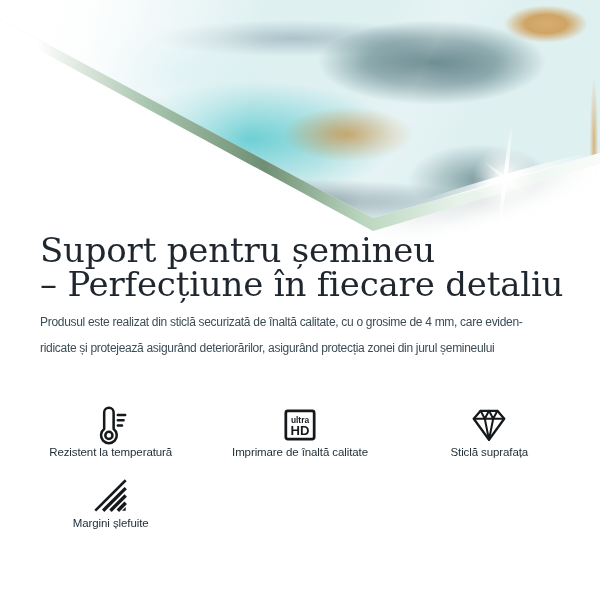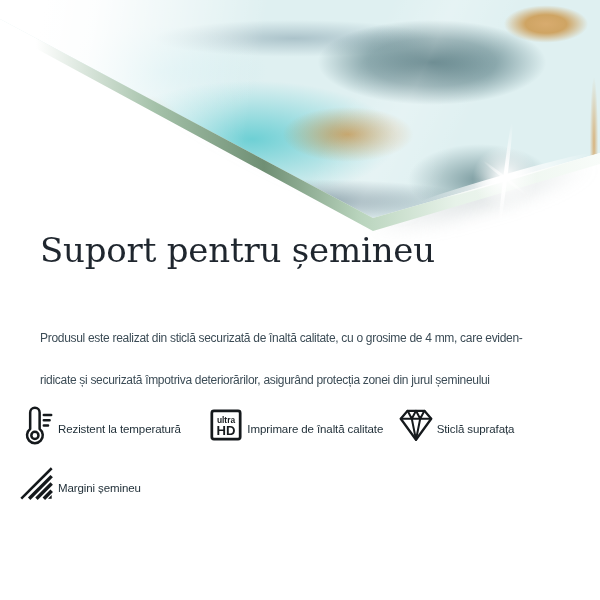--- a/index.html
+++ b/index.html
@@ -68,34 +68,34 @@
     font-weight:400;color:#1f262e;
     font-size:34px;line-height:34px;letter-spacing:-0.2px;
   }
   .title span{display:block;white-space:nowrap;}
 
   
   .desc{
     position:absolute;left:40px;top:309px;margin:0;
     color:#3c4c56;font-size:12px;line-height:26px;letter-spacing:-0.3px;
   }
-  .desc span{display:block;white-space:nowrap;margin-top:16px;}
+  .desc span{display:block;white-space:nowrap;}
 
   
   .features{
     position:absolute;left:16px;top:404px;width:568px;
     display:grid;grid-template-columns:repeat(3,1fr);row-gap:17px;
   }
-  .feature{display:flex;flex-direction:row;align-items:center;}
+  .feature{display:flex;flex-direction:column;align-items:center;}
   .ficon{width:42px;height:42px;display:block;}
   .ficon .st{fill:none;stroke:#15191c;stroke-width:2.4;stroke-linecap:round;stroke-linejoin:round;}
   .ficon .stt{fill:none;stroke:#15191c;stroke-width:2.2;stroke-linecap:butt;}
   .ficon .fl{fill:#15191c;stroke:none;}
   .ficon text{fill:#15191c;font-family:"Liberation Sans",sans-serif;}
-  .flabel{margin-top:8px;font-size:11.5px;letter-spacing:-0.1px;color:#1d2c35;white-space:nowrap;}
+  .flabel{font-size:11.5px;letter-spacing:-0.1px;color:#1d2c35;white-space:nowrap;}
 </style>
 </head>
 <body>
 
 <div>
 
   <div class="hero">
     <div class="glass-shadow-a"></div>
     <div class="glass-shadow-b"></div>
     <div class="glass-face"></div>
@@ -103,25 +103,26 @@
     <div class="sparkle">
       <div class="sp-streak"></div>
       <div class="sp-ray-v"></div>
       <div class="sp-ray-d"></div>
       <div class="sp-glow"></div>
     </div>
   </div>
 
   <h1 class="title">
     <span>Suport pentru șemineu</span>
+    <span>– Perfecțiune în fiecare detaliu</span>
   </h1>
 
   <p class="desc">
     <span>Produsul este realizat din sticlă securizată de înaltă calitate, cu o grosime de 4 mm, care eviden-</span>
-    <span>ridicate și securizată împotriva deteriorărilor, asigurând protecția zonei din jurul șemineului</span>
+    <span>ridicate și protejează asigurând deteriorărilor, asigurând protecția zonei din jurul șemineului</span>
   </p>
 
   <div class="features">
 
     <div class="feature">
       <svg class="ficon" viewBox="0 0 40 40">
         <path class="st" d="M13.5 23.9 V8 A4.5 4.5 0 0 1 22.5 8 V23.9 A7.5 7.5 0 1 1 13.5 23.9 Z"></path>
         <circle class="st" cx="18" cy="29.9" r="3.4"></circle>
         <path class="st" d="M26.5 10.5 h7 M26.5 15.5 h5.5 M26.5 20.5 h4"></path>
       </svg>
@@ -149,18 +150,18 @@
     </div>
 
     <div class="feature">
       <svg class="ficon" viewBox="0 0 40 40">
         <path class="stt" style="stroke-width:2.4" d="M5 34 L34 5"></path>
         <path class="stt" style="stroke-width:3.2" d="M12.5 34 L34 12.5"></path>
         <path class="stt" style="stroke-width:3.2" d="M19.5 34 L34 19.5"></path>
         <path class="stt" style="stroke-width:3.4" d="M26.5 34 L34 26.5"></path>
         <path class="fl" d="M30.5 34 L34 30.5 L34 34 Z"></path>
       </svg>
-      <div class="flabel">Margini șemineu</div>
+      <div class="flabel">Margini șlefuite</div>
     </div>
 
 
   </div>
 </div>
 
 </body></html>

